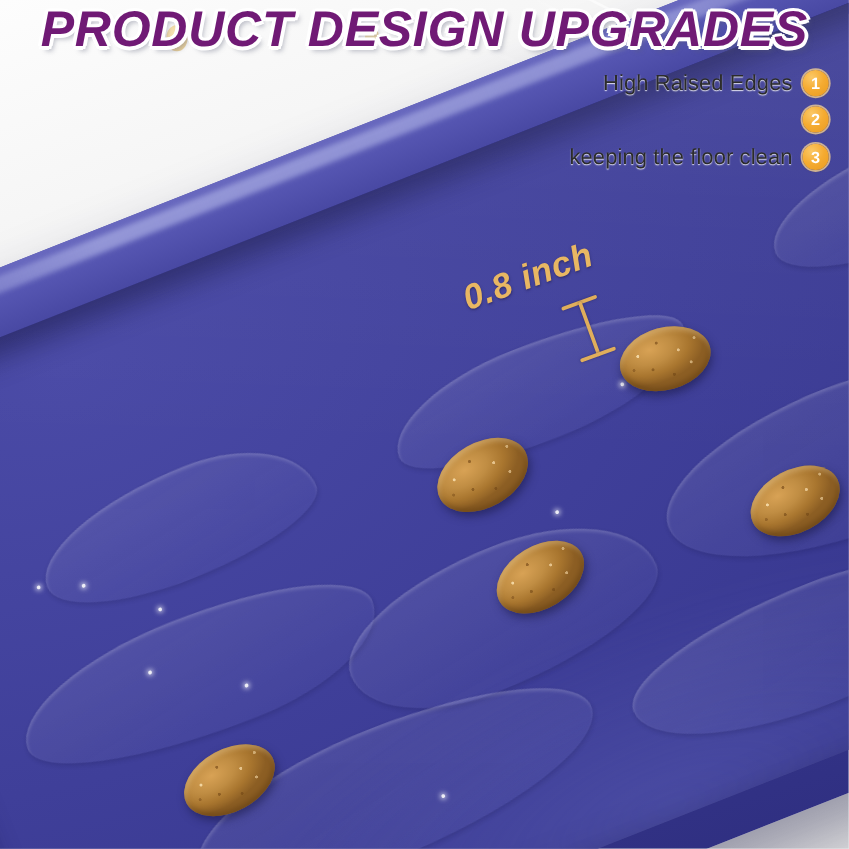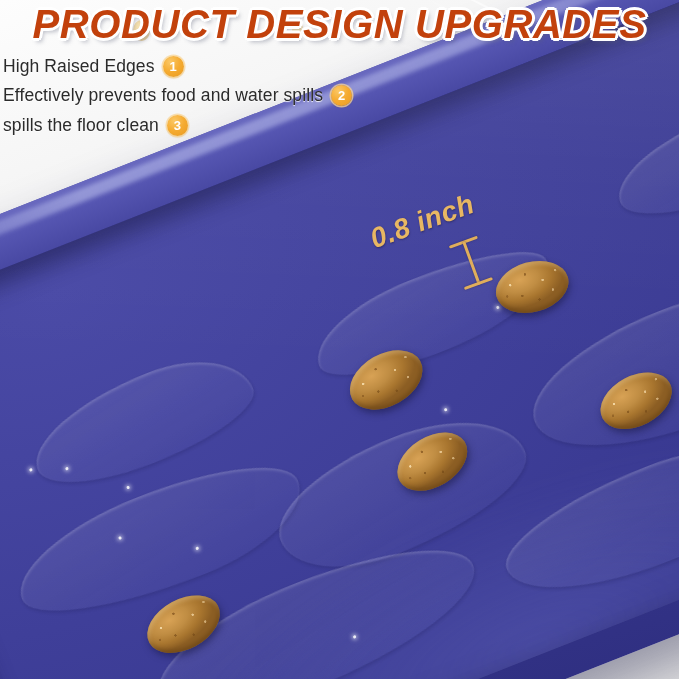--- a/index.html
+++ b/index.html
@@ -96,39 +96,39 @@
       radial-gradient(circle at 76% 66%, rgba(255,228,180,.55) 0 1px, transparent 1.4px),
       radial-gradient(circle at 55% 78%, rgba(110,68,20,.55) 0 1px, transparent 1.4px),
       radial-gradient(circle at 86% 30%, rgba(255,232,186,.50) 0 1px, transparent 1.4px),
       radial-gradient(circle at 14% 55%, rgba(120,75,25,.50) 0 1px, transparent 1.4px);
     mix-blend-mode:normal;}
 
   
   #title{
     position:absolute;left:0;top:2px;width:679px;text-align:center;
     font-size:40px;font-weight:bold;font-style:italic;
-    letter-spacing:.6px;color:#c2410c;
+    letter-spacing:.6px;color:#701a75;
     -webkit-text-stroke:0px;
     text-shadow:
       -2px 0 #fff, 2px 0 #fff, 0 -2px #fff, 0 2px #fff,
       -2px -2px #fff, 2px -2px #fff, -2px 2px #fff, 2px 2px #fff,
       -3px 0 #fff, 3px 0 #fff, 0 -3px #fff, 0 3px #fff,
       3px 4px 4px rgba(90,95,120,.42);
     white-space:nowrap;
     pointer-events:none;
   }
   
   .counter-dot{position:absolute;border-radius:50%;
     background:radial-gradient(circle at 40% 35%,#f6e3b4,#e8cd92);}
   #dot-o{left:133px;top:20px;width:17px;height:21px;}
   #dot-e{left:292px;top:20px;width:11px;height:20px;}
 
   
   #features{position:absolute;right:16px;top:54px;width:660px;text-align:right;}
-  .feat-row{display:flex;align-items:center;margin-bottom:5.5px;height:24px;}
+  .feat-row{display:flex;align-items:center;justify-content:flex-end;margin-bottom:5.5px;height:24px;}
   .feat-text{
     font-size:17.5px;color:#2b2b2b;letter-spacing:.1px;white-space:nowrap;
     text-shadow:0 1px 1px rgba(255,255,255,.9);
   }
   .badge{
     width:21px;height:21px;border-radius:50%;margin-left:8px;flex:0 0 auto;
     background:radial-gradient(circle at 35% 28%, #fcc濃, #f0a42c);
     background:radial-gradient(circle at 35% 28%, #fbc866 0%, #f5ab31 48%, #e89a20 100%);
     box-shadow:0 0 0 1.5px rgba(250,214,150,.75), 0 1px 2px rgba(120,90,20,.35);
     color:#fff;font-size:13px;font-weight:bold;line-height:21px;text-align:center;
@@ -211,22 +211,21 @@
   <div class="counter-dot" id="dot-o"></div>
   <div class="counter-dot" id="dot-e"></div>
   <div id="title">PRODUCT DESIGN UPGRADES</div>
 
   <div id="features">
     <div class="feat-row">
       <span class="feat-text">High Raised Edges</span>
       <span class="badge">1</span>
     </div>
     <div class="feat-row">
-      <span class="feat-text">Effectively prevents food and water spills</span>
       <span class="badge">2</span>
     </div>
     <div class="feat-row">
-      <span class="feat-text">spills the floor clean</span>
+      <span class="feat-text">keeping the floor clean</span>
       <span class="badge">3</span>
     </div>
   </div>
 
 </div>
 
 </body></html>

